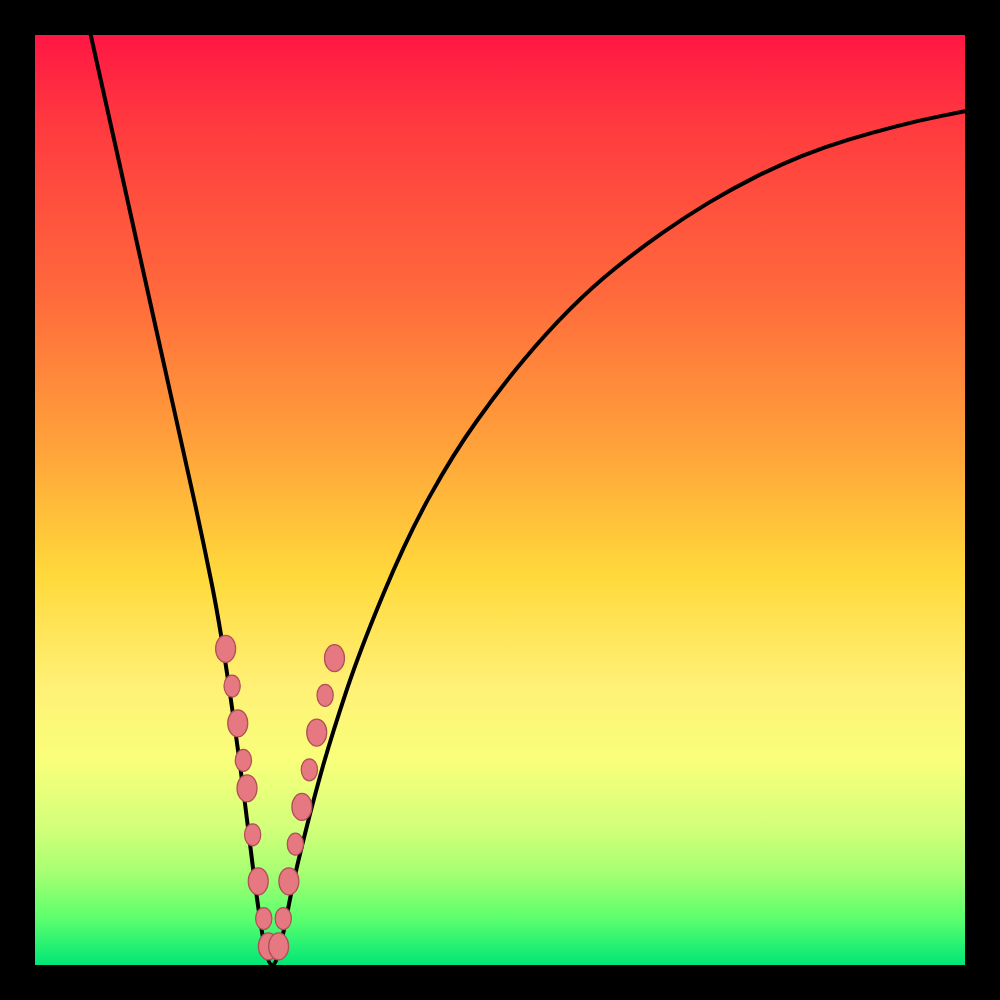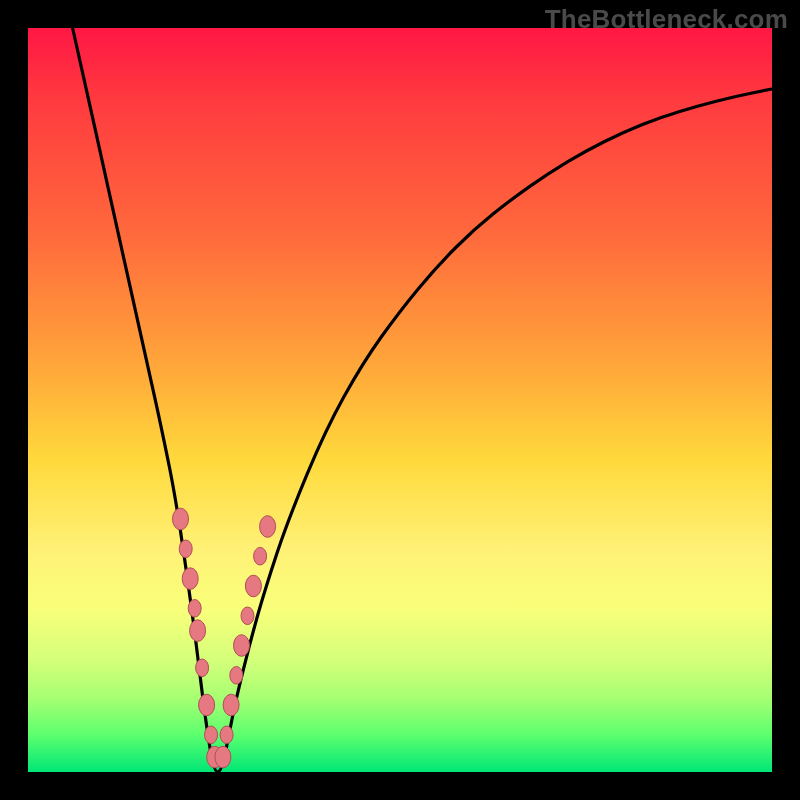--- a/index.html
+++ b/index.html
@@ -81,14 +81,13 @@
           <ellipse cx="203.1" cy="677.0" rx="8.0" ry="10.8" fill="#e57880" stroke="#b04f56" stroke-width="1"></ellipse>
           <ellipse cx="208.3" cy="647.3" rx="6.5" ry="8.8" fill="#e57880" stroke="#b04f56" stroke-width="1"></ellipse>
           <ellipse cx="213.5" cy="617.5" rx="8.0" ry="10.8" fill="#e57880" stroke="#b04f56" stroke-width="1"></ellipse>
           <ellipse cx="219.5" cy="587.8" rx="6.5" ry="8.8" fill="#e57880" stroke="#b04f56" stroke-width="1"></ellipse>
           <ellipse cx="225.4" cy="558.0" rx="8.0" ry="10.8" fill="#e57880" stroke="#b04f56" stroke-width="1"></ellipse>
           <ellipse cx="232.1" cy="528.2" rx="6.5" ry="8.8" fill="#e57880" stroke="#b04f56" stroke-width="1"></ellipse>
           <ellipse cx="239.6" cy="498.5" rx="8.0" ry="10.8" fill="#e57880" stroke="#b04f56" stroke-width="1"></ellipse>
         </g>
     </svg>
   </div>
-  <div class="watermark">TheBottleneck.com</div>
 </div>
 
 </body></html>

